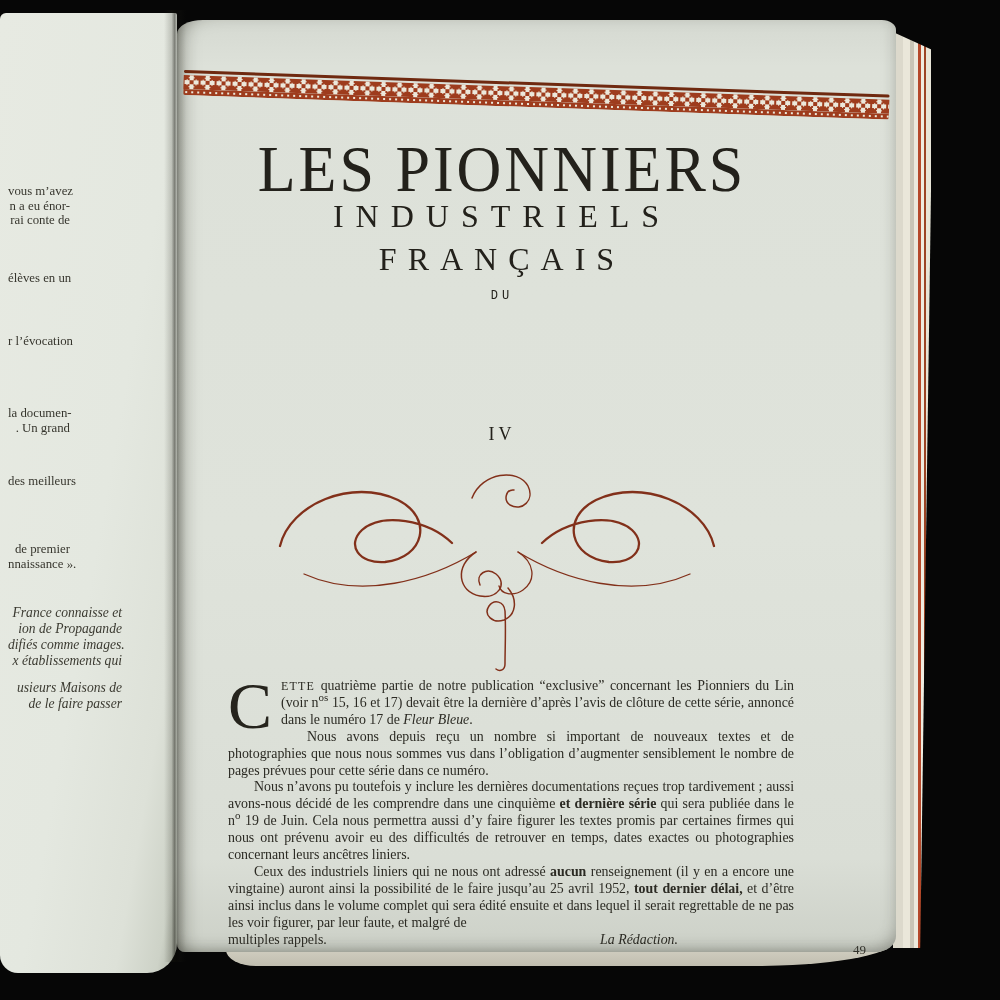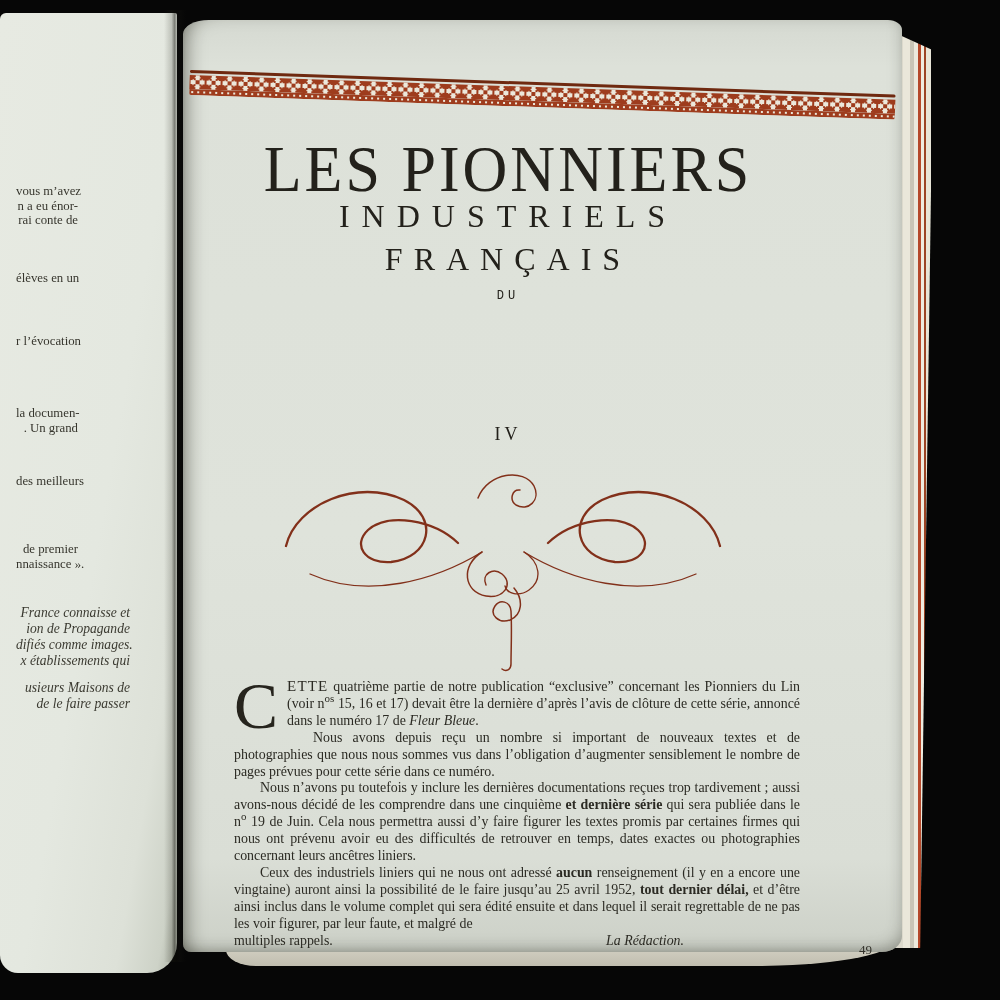--- a/index.html
+++ b/index.html
@@ -2,28 +2,28 @@
 <html><head>
 <meta charset="utf-8">
 <style>
   html,body{margin:0;padding:0;background:#060606;}
   .photo{position:relative;width:1000px;height:1000px;background:#060606;overflow:hidden;
          font-family:"Liberation Serif",serif;}
   
   .left-page{position:absolute;left:0;top:13px;width:177px;height:960px;z-index:1;
     background:linear-gradient(100deg,#e7eae2 0%,#e4e8e0 55%,#dde1d8 82%,#cdd2c7 94%,#a9aea1 100%);
     border-radius:6px 2px 30px 18px;}
-  .frag{position:absolute;left:16px;text-align:right;color:#37362e;font-size:12.8px;line-height:14px;white-space:nowrap;}
+  .frag{position:absolute;left:8px;text-align:right;color:#37362e;font-size:12.8px;line-height:14px;white-space:nowrap;}
   .frag.rm{width:62px;}
   .frag.it{width:114px;font-style:italic;font-size:13.6px;color:#3b3a31;}
   
   .gutter{position:absolute;left:164px;top:10px;width:22px;height:952px;z-index:3;
     background:linear-gradient(to right,rgba(0,0,0,0) 0%,rgba(40,40,30,.20) 34%,rgba(15,15,8,.5) 49%,rgba(15,15,8,.28) 55%,rgba(40,40,30,.12) 70%,rgba(0,0,0,0) 100%);}
   
-  .right-page{position:absolute;left:183px;top:20px;width:719px;height:932px;z-index:2;
+  .right-page{position:absolute;left:177px;top:20px;width:719px;height:932px;z-index:2;
     background:linear-gradient(to bottom,#d5d9d1 0%,#dde1d9 5%,#dfe3db 55%,#daded6 90%,#ccd0c7 100%);
     border-radius:26px 14px 20px 8px/14px 10px 16px 8px;
     box-shadow:inset 14px 0 20px -12px rgba(25,25,15,.55), inset -7px -10px 16px -9px rgba(55,55,45,.40);}
   
   .band{position:absolute;left:7px;top:50px;width:706px;transform:rotate(2deg);transform-origin:left top;}
   .band-rule{height:3px;background:#6f2910;border-radius:2px;}
   .band-gap{height:2px;}
   .band-main{height:14px;background-color:#9e3c1d;
     background-image:
       radial-gradient(circle 1.5px at 8px 7px,#9e3c1d 98%,rgba(0,0,0,0) 100%),
@@ -45,21 +45,21 @@
   .t6{top:378px;font-size:16px;letter-spacing:7px;}
   .t7{top:404px;font-size:18px;letter-spacing:4px;}
   
   .flourish{position:absolute;left:95px;top:438px;}
   
   .body-text{position:absolute;left:51px;top:658px;width:566px;color:#2b2a23;
     font-size:13.9px;line-height:16.9px;text-align:justify;}
   .body-text p{margin:0;}
   .body-text p.ind{text-indent:26px;}
   .dropcap{float:left;font-size:66px;line-height:50px;padding:3px 9px 0 0;color:#26241d;}
-  .sc{font-size:15px;letter-spacing:1.2px;margin-top:46px;}
+  .sc{font-size:12px;letter-spacing:1.2px;margin-top:46px;}
   sup{font-size:11px;line-height:0;vertical-align:6px;}
   .lastline{display:flex;justify-content:space-between;}
   .sig{font-style:italic;margin-right:116px;}
   .pagenum{position:absolute;left:676px;top:922px;font-size:13px;color:#33322b;}
   
   .stack{position:absolute;left:893px;top:32px;width:40px;height:916px;z-index:1;
     clip-path:polygon(0 0,100% 2%,68% 100%,0 100%);}
   .stack .s{position:absolute;top:0;bottom:0;}
   .s1{left:0;width:10px;background:#dcd9cc;}
   .s2{left:10px;width:7px;background:#eae7da;}

